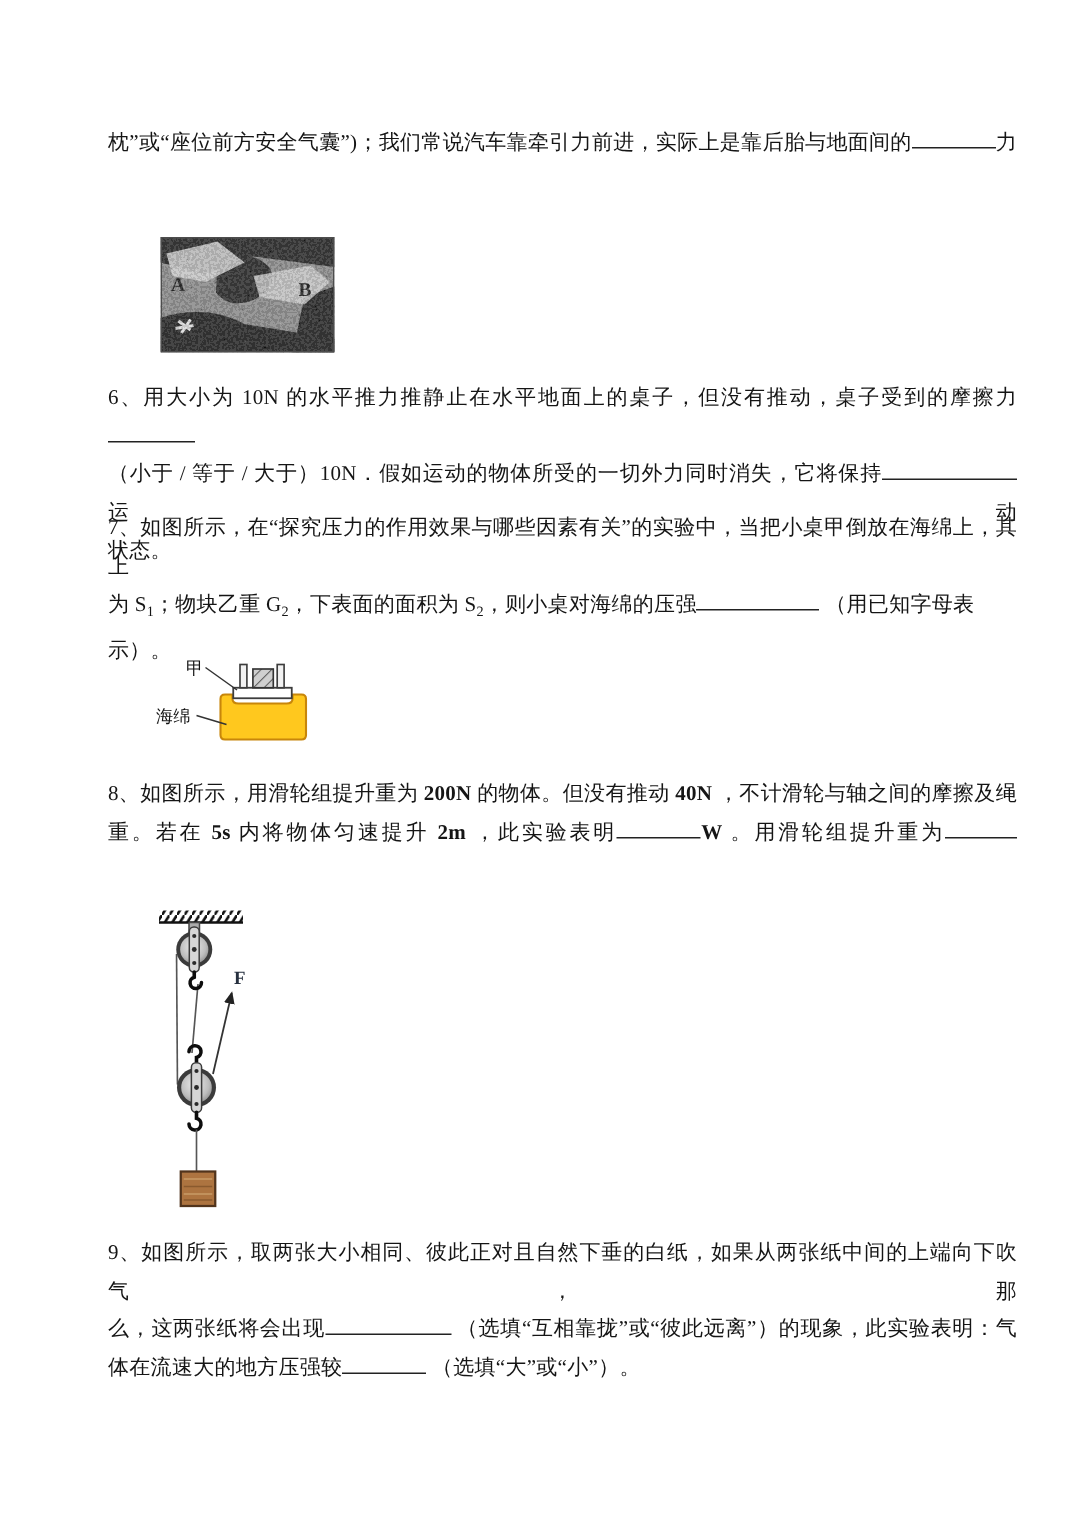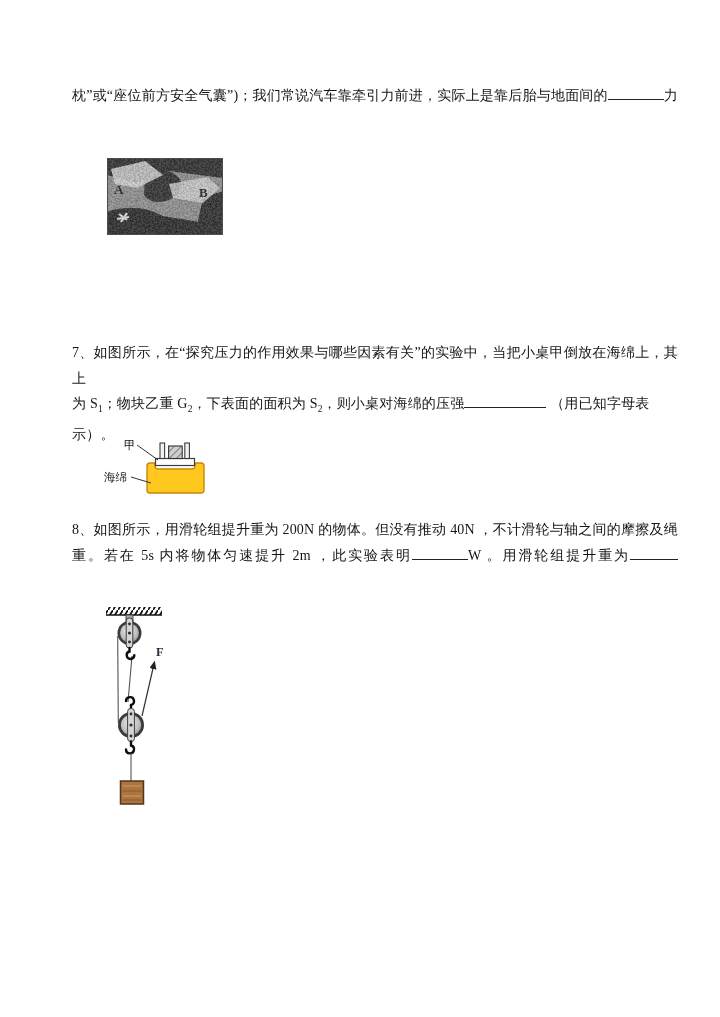--- a/index.html
+++ b/index.html
@@ -4,21 +4,21 @@
 <style>
   html,body{margin:0;padding:0;background:#ffffff;}
   .page{
     position:relative;width:720px;height:1017px;background:#ffffff;
     font-family:"Liberation Serif","DejaVu Serif",serif;color:#151515;overflow:hidden;
   }
   .para{position:absolute;left:60px;width:606px;font-size:14px;line-height:25.5px;letter-spacing:.2px;margin-left:12px;}
   .line{min-height:25.5px;white-space:normal;}
   .fill{text-align:justify;text-align-last:justify;}
   .blank{display:inline-block;border-bottom:1.3px solid #222;height:13px;vertical-align:baseline;}
-  .b{font-weight:normal;}
+  .b{font-weight:bold;}
   sub{font-size:9.5px;letter-spacing:0;}
   .fig{position:absolute;}
   text{font-family:"Liberation Serif","DejaVu Serif",serif;}
 </style>
 </head>
 <body>
 
 <div class="page">
 
   <div class="para" style="top:83px">
@@ -49,20 +49,25 @@
       <line x1="12" y1="56" x2="20" y2="62"></line>
         <line x1="20" y1="55" x2="14" y2="64"></line>
         <line x1="10" y1="61" x2="22" y2="59"></line>
     </g>
     <text x="7" y="36" font-size="13" font-weight="bold" fill="#0a0a0a">A</text>
     <text x="92" y="39" font-size="13" font-weight="bold" fill="#0a0a0a">B</text>
     <rect x="0" y="0" width="116" height="77" filter="url(#grain)" opacity="0.30"></rect>
     <rect x="0.5" y="0.5" width="115" height="76" fill="none" stroke="#4d4d4d"></rect>
   </svg>
 
+  <div class="para" style="top:253px">
+    <div class="line fill"><span>6、用大小为 10N  的水平推力推静止在水平地面上的桌子，但没有推动，桌子受到的摩擦力</span><span class="blank" style="width: 58px;"></span></div>
+    <div class="line fill"><span>（小于 / 等于 / 大于）10N．假如运动的物体所受的一切外力同时消失，它将保持</span><span class="blank" style="width: 90px;"></span><span>运动</span></div>
+    <div class="line"><span>状态。</span></div>
+  </div>
 
   <div class="para" style="top:340px">
     <div class="line fill"><span>7、如图所示，在“探究压力的作用效果与哪些因素有关”的实验中，当把小桌甲倒放在海绵上，其上</span></div>
     <div class="line"><span>为 S</span><sub>1</sub><span>；物块乙重 G</span><sub>2</sub><span>，下表面的面积为 S</span><sub>2</sub><span>，则小桌对海绵的压强</span><span class="blank" style="width: 82px;"></span><span> （用已知字母表示）。</span></div>
   </div>
 
   <svg class="fig" style="left:98px;top:430px" width="115" height="70" viewBox="0 0 115 70">
     <defs>
       <pattern id="hatchP" width="5" height="5" patternUnits="userSpaceOnUse" patternTransform="rotate(45)">
         <rect width="5" height="5" fill="#cfcfcf"></rect>
@@ -131,14 +136,19 @@
     <line x1="33" y1="151" x2="33" y2="179" stroke="#555555" stroke-width="1.1"></line>
     <g>
       <rect x="22.5" y="179" width="23" height="23" stroke="#51341C" stroke-width="1.5" fill="#AD7440"></rect>
       <line x1="24.5" y1="184" x2="43.5" y2="184" stroke="#c99b66" stroke-width="1"></line>
       <line x1="24.5" y1="189" x2="43.5" y2="189" stroke="#8a5a2e" stroke-width="1"></line>
       <line x1="24.5" y1="194" x2="43.5" y2="194" stroke="#c99b66" stroke-width="1"></line>
       <line x1="24.5" y1="198" x2="43.5" y2="198" stroke="#8a5a2e" stroke-width="1"></line>
     </g>
   </svg>
 
+  <div class="para" style="top:823px">
+    <div class="line fill"><span>9、如图所示，取两张大小相同、彼此正对且自然下垂的白纸，如果从两张纸中间的上端向下吹气，那</span></div>
+    <div class="line fill"><span>么，这两张纸将会出现</span><span class="blank" style="width: 84px;"></span><span> （选填“互相靠拢”或“彼此远离”）的现象，此实验表明：气</span></div>
+    <div class="line"><span>体在流速大的地方压强较</span><span class="blank" style="width: 56px;"></span><span> （选填“大”或“小”）。</span></div>
+  </div>
 
 </div>
 
 </body></html>

